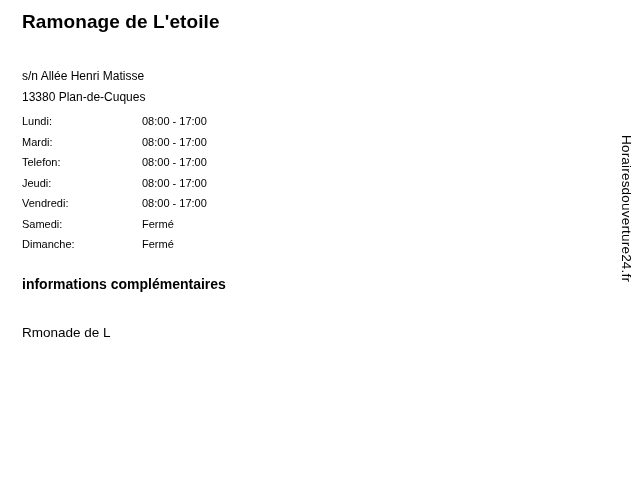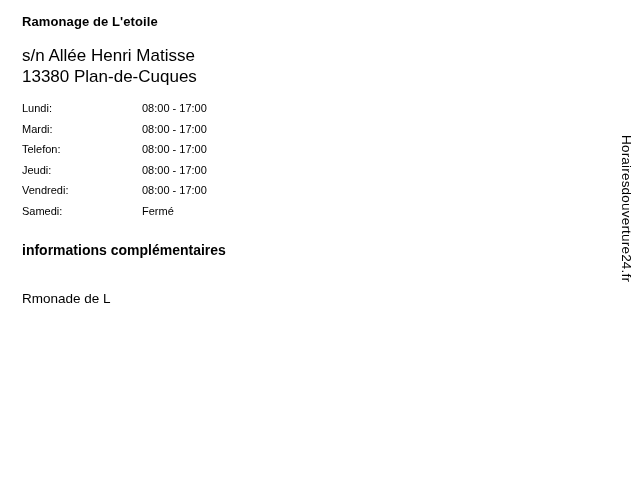--- a/index.html
+++ b/index.html
@@ -15,30 +15,30 @@
     color: #000000;
     overflow: hidden;
   }
   .page {
     position: absolute;
     left: 22px;
     top: 10px;
     width: 580px;
   }
   .business-title {
-    font-size: 13px;
+    font-size: 19px;
     font-weight: bold;
     line-height: 24px;
-    margin: 0 0 12px 0;
+    margin: 0 0 32px 0;
     letter-spacing: 0.1px;
   }
   .address-block {
-    font-size: 17px;
+    font-size: 12px;
     line-height: 20.5px;
-    margin-bottom: 11px;
+    margin-bottom: 4px;
   }
   .address-line {
     white-space: pre;
   }
   .section-heading {
     font-size: 14px;
     font-weight: bold;
     margin: 0 0 14px 0;
     line-height: 18px;
   }
@@ -114,20 +114,24 @@
         <td class="hours-time">08:00 - 17:00</td>
       </tr>
       <tr>
         <td class="hours-day">Vendredi:</td>
         <td class="hours-time">08:00 - 17:00</td>
       </tr>
       <tr>
         <td class="hours-day">Samedi:</td>
         <td class="hours-time">Fermé</td>
       </tr>
+      <tr>
+        <td class="hours-day">Dimanche:</td>
+        <td class="hours-time">Fermé</td>
+      </tr>
     </tbody>
   </table>
 
   <h2 class="extra-heading">informations complémentaires</h2>
   <div class="extra-text">Rmonade de L</div>
 
 </div>
 
 <div class="side-label">Horairesdouverture24.fr</div>
 

